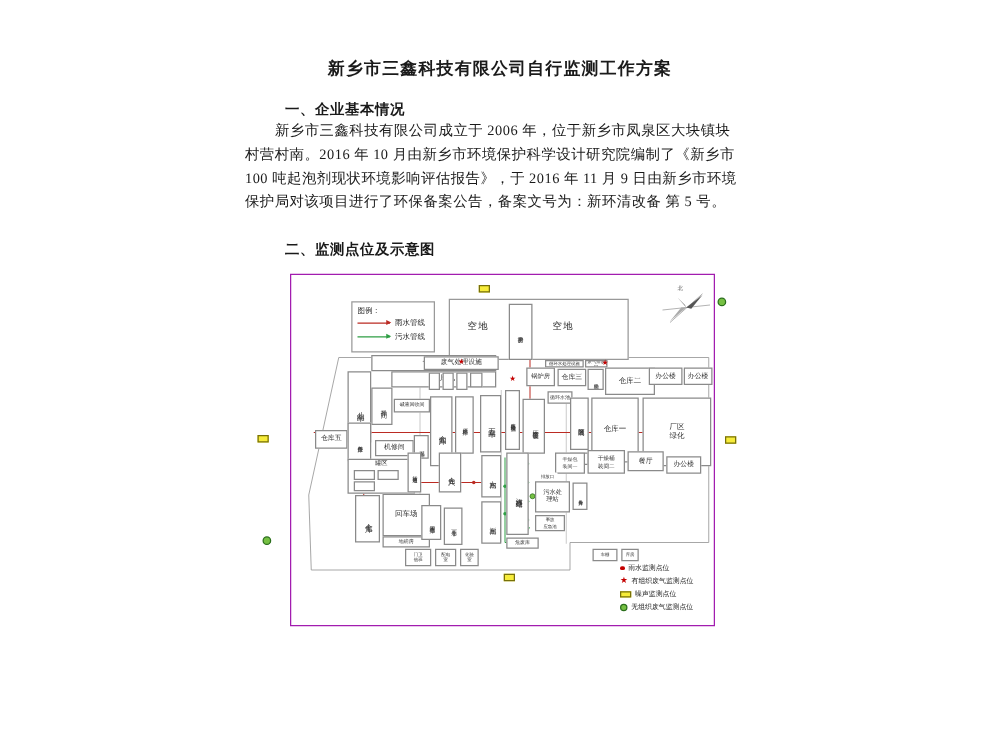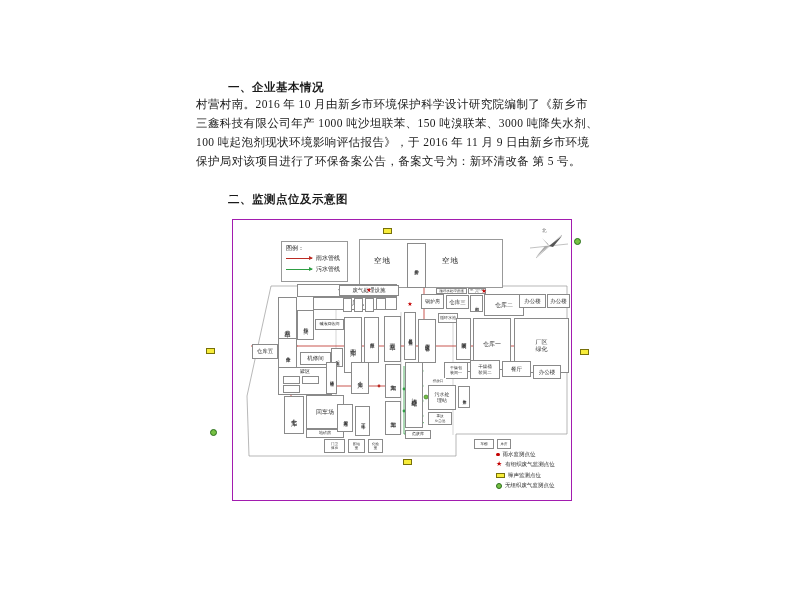--- a/index.html
+++ b/index.html
@@ -36,25 +36,26 @@
   .sym-star{color:#c40000;font-size:7px;line-height:1;}
   .sym-rect{width:9px;height:5px;background:#f7ec3a;border:0.7px solid #77700a;box-sizing:border-box;}
   .sym-circ{width:6px;height:6px;border-radius:50%;background:#76c043;border:0.8px solid #2a6e1c;box-sizing:border-box;}
   #compass{left:295px;top:10px;}
   #north-label{left:309px;top:8px;font-size:4.5px;color:#555;}
 </style>
 </head>
 <body>
 <div id="page">
 
+  <div id="doc-title" class="abs">新乡市三鑫科技有限公司自行监测工作方案</div>
   <div class="abs sec-heading" style="left:228px;top:80px;">一、企业基本情况</div>
 
   <div class="abs" style="left:196px;top:97px;">
+    <div class="para-line indent" style="height:19px;">新乡市三鑫科技有限公司成立于 2006 年，位于新乡市凤泉区大块镇块</div>
     <div class="para-line" style="height:19px;">村营村南。2016 年 10 月由新乡市环境保护科学设计研究院编制了《新乡市</div>
-    <div class="para-line" style="height:19px;">三鑫科技有限公司年产 1000 吨沙坦联苯、150 吨溴联苯、3000 吨降失水剂、</div>
     <div class="para-line" style="height:19px;">100 吨起泡剂现状环境影响评估报告》，于 2016 年 11 月 9 日由新乡市环境</div>
     <div class="para-line" style="height:19px;">保护局对该项目进行了环保备案公告，备案文号为：新环清改备 第 5 号。</div>
   </div>
 
   <div class="abs sec-heading" style="left:228px;top:192px;">二、监测点位及示意图</div>
 
   <div id="diagram" class="abs">
 
     <svg width="338" height="280" style="position:absolute;left:0;top:0;" xmlns="http://www.w3.org/2000/svg">
       <defs>

